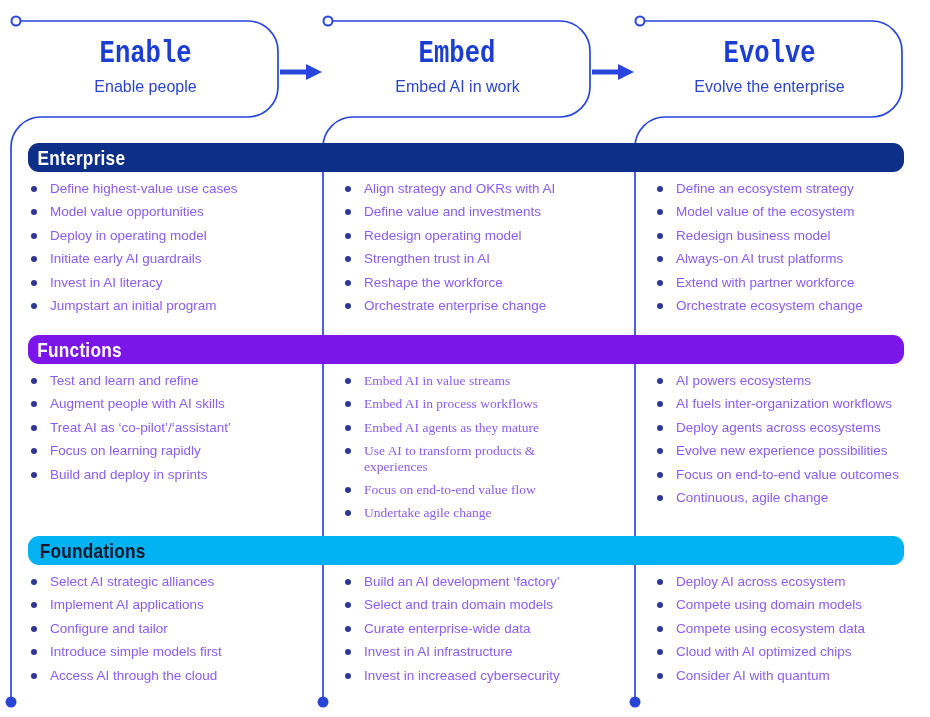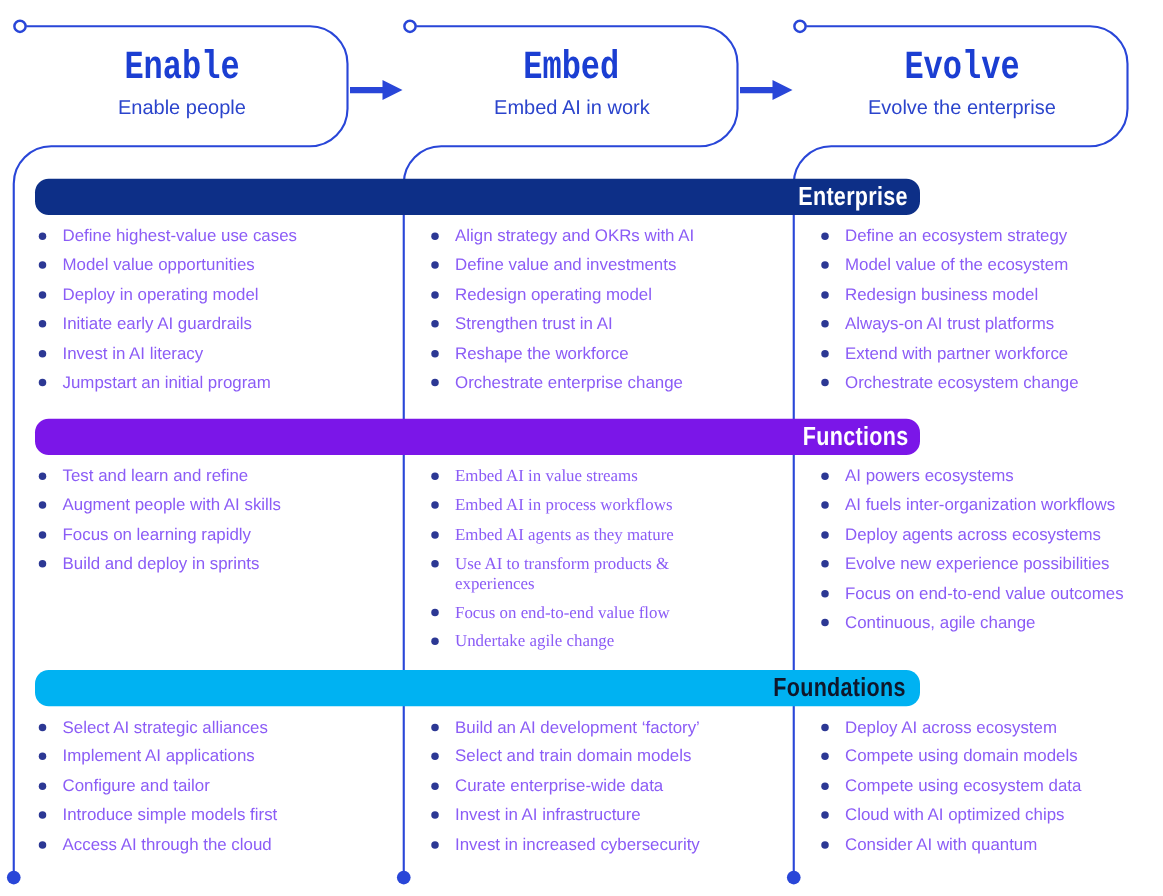--- a/index.html
+++ b/index.html
@@ -10,22 +10,22 @@
   svg.lines{position:absolute;left:0;top:0;z-index:0;}
 
   .col-header{position:absolute;top:36px;text-align:center;z-index:2;}
   .col-title{
     font-size:32px;font-weight:bold;color:#1b3ed2;line-height:36px;letter-spacing:0px;font-family:Liberation Mono, monospace;
   }
   .col-title .squish{display:inline-block;transform:scaleX(0.8);transform-origin:center;}
   .col-subtitle{font-size:16px;color:#2b44cc;margin-top:5px;line-height:20px;}
 
   .band{
-    position:absolute;left:28px;width:708px;height:29px;border-radius:11px;
-    display:flex;align-items:center;justify-content:flex-end;z-index:2;
+    position:absolute;left:28px;width:876px;height:29px;border-radius:11px;
+    display:flex;align-items:center;justify-content:flex-start;z-index:2;
   }
   .band-label{
     font-size:21px;font-weight:bold;display:inline-block;
     transform:scaleX(0.82);transform-origin:center;letter-spacing:0.3px;
   }
 
   ul.cell{
     position:absolute;margin:0;padding:0;list-style:none;z-index:1;
     font-size:13.5px;color:#8b5cf6;line-height:1.14;
   }
@@ -115,20 +115,21 @@
       <li>Model value of the ecosystem</li>
       <li>Redesign business model</li>
       <li>Always-on AI trust platforms</li>
       <li>Extend with partner workforce</li>
       <li>Orchestrate ecosystem change</li>
     </ul>
 
   <ul class="cell" style="left:26px;top:373px;width:292px;">
       <li>Test and learn and refine</li>
       <li>Augment people with AI skills</li>
+      <li>Treat AI as ‘co-pilot’/‘assistant’</li>
       <li>Focus on learning rapidly</li>
       <li>Build and deploy in sprints</li>
     </ul>
   <ul class="cell" style="left:340px;top:373px;width:258px;font-family:Liberation Serif, serif;">
       <li>Embed AI in value streams</li>
       <li>Embed AI in process workflows</li>
       <li>Embed AI agents as they mature</li>
       <li>Use AI to transform products &amp; experiences</li>
       <li>Focus on end-to-end value flow</li>
       <li>Undertake agile change</li>

